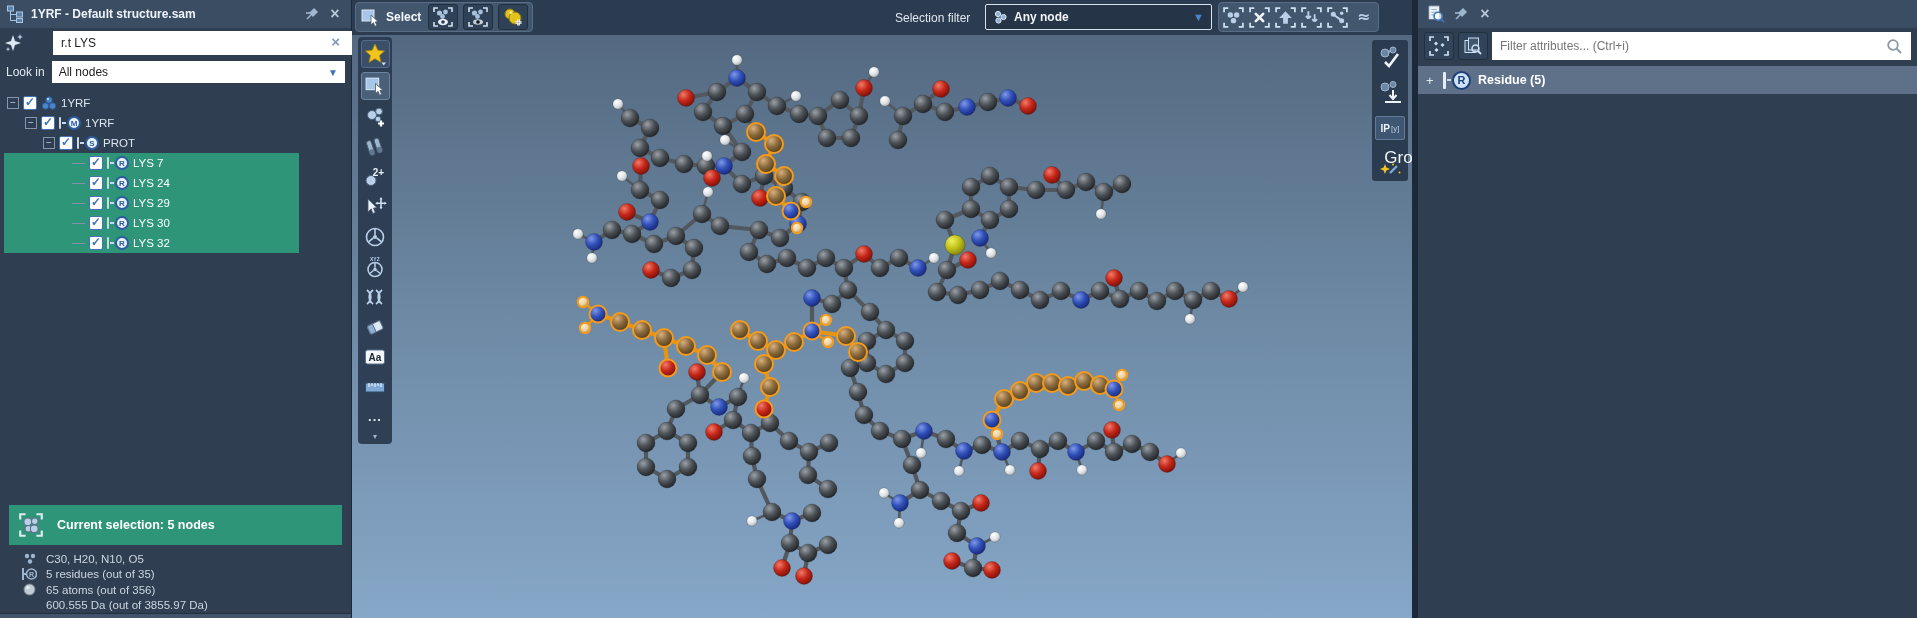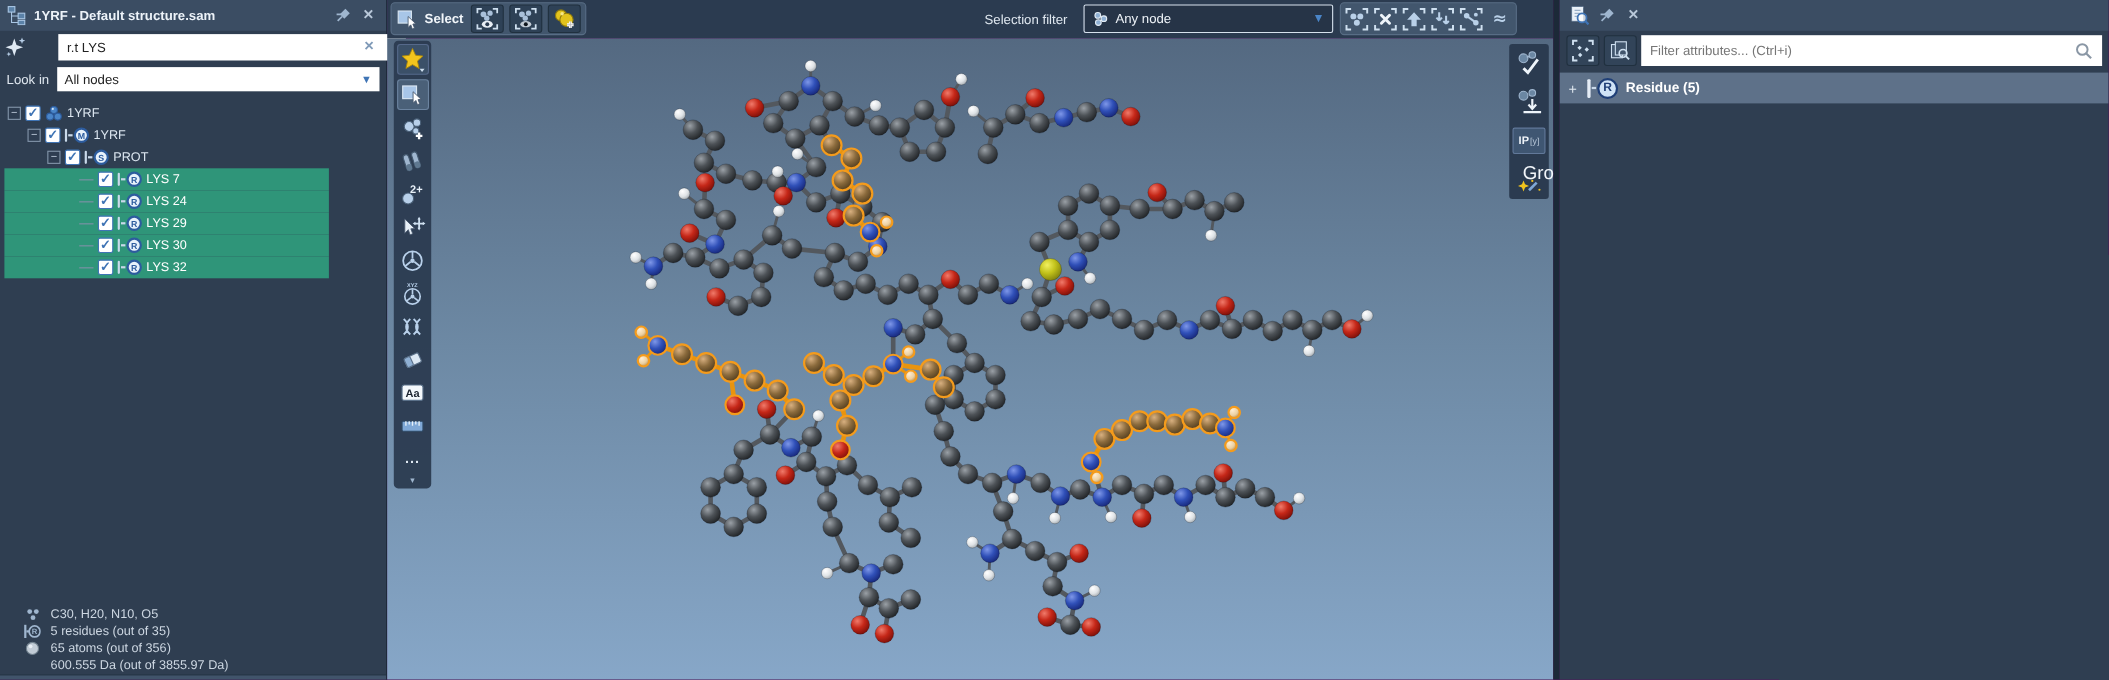--- a/index.html
+++ b/index.html
@@ -1,18 +1,18 @@
 <!DOCTYPE html>
 <html><head>
 <meta charset="utf-8">
 <style>
   * { margin:0; padding:0; box-sizing:border-box; }
   html,body { background:#1a2533; }
   body { font-family:"Liberation Sans", sans-serif; }
-  #app { position:relative; width:1917px; height:618px; overflow:hidden; background:#701a75; }
+  #app { position:relative; width:1917px; height:618px; overflow:hidden; background:#c2410c; }
 
   
   .left-panel { position:absolute; left:0; top:0; width:352px; height:618px; background:#2f3e51; border-right:1px solid #1d2938; }
   .panel-titlebar { height:28px; background:#3b4d63; display:flex; align-items:center; gap:7px; padding:0 8px 0 6px; }
   .panel-title { flex:1; color:#edf3f9; font-size:12px; font-weight:bold; white-space:nowrap; overflow:hidden; }
   .winbtn { width:16px; height:16px; display:flex; align-items:center; justify-content:center; cursor:default; }
   .xchar { color:#b9c8d9; font-size:16px; font-weight:bold; line-height:14px; }
   .search-row { height:30px; display:flex; align-items:center; padding:3px 6px 3px 2px; gap:3px; }
   .wand { width:24px; display:flex; justify-content:center; }
   .search-input-wrap { position:relative; flex:1; height:24px; }
@@ -47,21 +47,21 @@
   .stat-ic { width:18px; display:flex; justify-content:center; align-items:center; }
   .left-panel .resize-strip { position:absolute; bottom:0; left:0; right:0; height:5px; background:#41546b; border-top:1px solid #22303f; }
 
   
   .top-toolbar { position:absolute; left:352px; top:0; width:1060px; height:35px; background:#2b3b50; }
   .tb-group { position:absolute; top:2px; height:30px; background:#42566d; border:1px solid #586d85; border-radius:4px; display:flex; align-items:center; padding:0 4px; gap:5px; }
   .select-group { left:3px; }
   .select-label { color:#f2f6fa; font-size:12px; font-weight:bold; margin-right:2px; }
   .tb-btn { width:30px; height:26px; background:#2e4156; border:1px solid #20303f; border-radius:3px; display:flex; align-items:center; justify-content:center; cursor:pointer; }
   .filter-label-wrap { position:absolute; left:543px; top:0; height:35px; display:flex; align-items:center; color:#dfe7ef; font-size:12px; }
-  .filter-combo { position:absolute; left:633px; top:4px; width:227px; height:26px; background:#263447; border:1.5px solid #d7e2ee; border-radius:2px; display:flex; align-items:center; gap:6px; padding:0 7px; cursor:pointer; }
+  .filter-combo { position:absolute; left:633px; top:4px; width:227px; height:26px; background:#263447; border:1.5px solid #d7e2ee; border-radius:2px; display:flex; align-items:center; gap:6px; padding:0 7px; cursor:pointer;font-weight:bold; }
   .filter-combo .val { flex:1; color:#eef3f8; font-size:12px; }
   .filter-combo .tri { color:#4a85c8; font-size:11px; }
   .bracket-group { left:866px; gap:3px; padding:0 3px; }
   .bk-btn { width:23px; height:23px; display:flex; align-items:center; justify-content:center; cursor:pointer; }
 
   
   .viewport { position:absolute; left:352px; top:35px; width:1060px; height:583px; background:linear-gradient(180deg,#546981 0%, #6d89a4 48%, #87a7c8 100%); }
   #mol { position:absolute; inset:0; width:100%; height:100%; pointer-events:none; }
 
   .left-tools { position:absolute; left:6px; top:2px; width:34px; background:rgba(43,59,80,.95); border-radius:4px; padding:3px 2px 4px; display:flex; flex-direction:column; align-items:center; gap:4px; z-index:5; }
@@ -220,20 +220,30 @@
         <span class="cb"></span>
         <span class="node-ic">
             <span class="badge-bar"></span>
             <span class="badge-tick"></span>
             <span class="badge">R</span>
           </span>
         <span class="lbl">LYS 32</span>
       </div>
     </div>
 
+    <div class="sel-banner">
+      <svg width="28" height="28" viewBox="0 0 26 26">
+        <path d="M3 8 V3 H8 M18 3 H23 V8 M23 18 V23 H18 M8 23 H3 V18" stroke="#dfeaf5" stroke-width="2" fill="none"></path>
+        <circle cx="10" cy="10" r="3.6" fill="#b9cfe4" stroke="#5a7089"></circle>
+        <circle cx="16.5" cy="9.5" r="3" fill="#b9cfe4" stroke="#5a7089"></circle>
+        <circle cx="10.5" cy="16.5" r="3" fill="#b9cfe4" stroke="#5a7089"></circle>
+        <circle cx="16" cy="16.5" r="3.6" fill="#b9cfe4" stroke="#5a7089"></circle>
+      </svg>
+      <span class="txt">Current selection: 5 nodes</span>
+    </div>
 
     <div class="stats">
       <div class="stat-row">
         <span class="stat-ic">
           <svg width="13" height="12" viewBox="0 0 13 12">
               <circle cx="4" cy="3" r="2.2" fill="#9fb6cf"></circle>
               <circle cx="10" cy="3" r="2.2" fill="#9fb6cf"></circle>
               <circle cx="7" cy="8.5" r="2.2" fill="#9fb6cf"></circle>
             </svg>
         </span>

